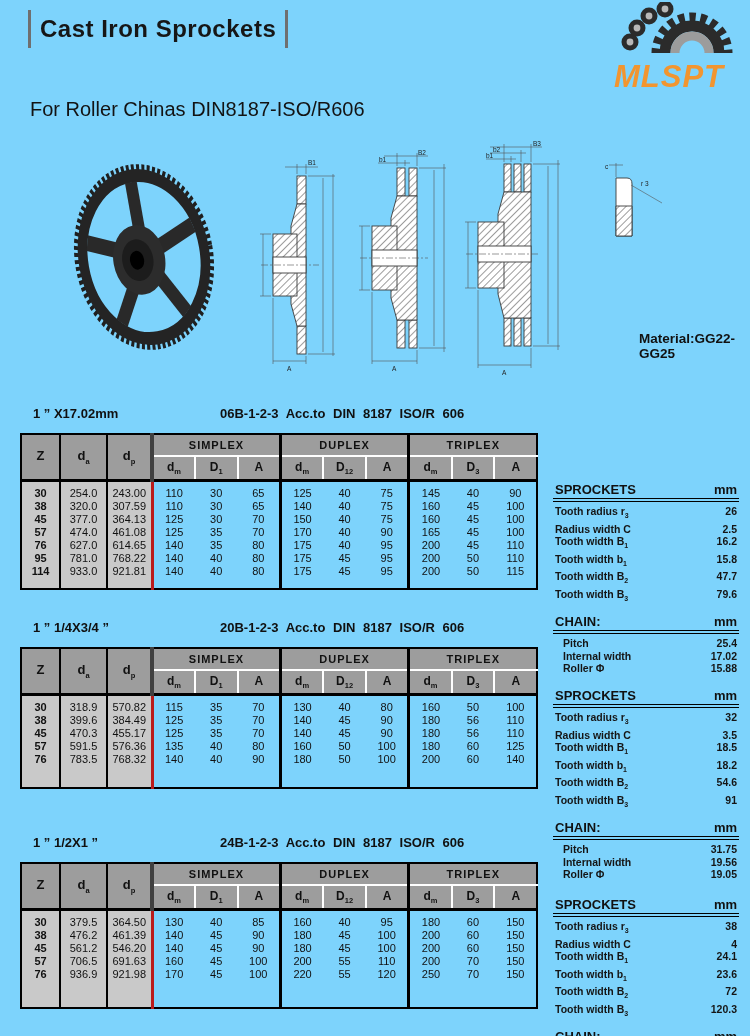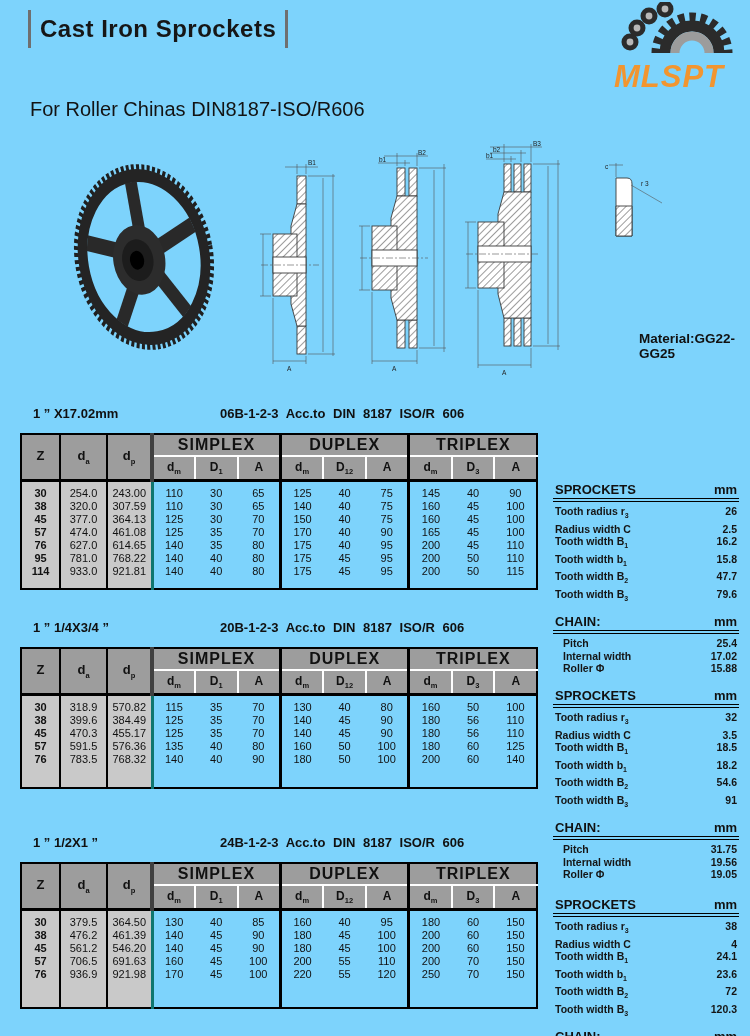--- a/index.html
+++ b/index.html
@@ -35,30 +35,30 @@
   .spec-table{position:absolute;left:20px;top:29px;width:516px;border-collapse:collapse;
               table-layout:fixed;border:2px solid #000;}
   .s1 .spec-table{height:157px;}
   .s2 .spec-table{height:142px;}
   .s3 .spec-table{height:147px;}
   .w0{width:39px}.w1{width:47px}.w2{width:45px}.wd{width:42.8px}
   .spec-table th{font-weight:bold;padding:0;text-align:center;}
   .ghrow{height:22px;} .shrow{height:24px;}
   .lh{background:#9d9d9d;border-right:2px solid #000;border-bottom:3px solid #000;font-size:13px;}
   .lh.c2h{border-right:4px solid #404040;}
-  .gh{background:#9d9d9d;border-left:3px solid #000;border-bottom:2px solid #fff;font-size:16px;letter-spacing:1px;}
+  .gh{background:#9d9d9d;border-left:3px solid #000;border-bottom:2px solid #fff;font-size:11px;letter-spacing:1px;}
   .subh{background:#9d9d9d;border-left:2px solid #fff;border-bottom:3px solid #000;font-size:12px;margin-top:28px;}
   .subh.gb{border-left:3px solid #000;}
   .spec-table sub{font-size:7.5px;}
   .spec-table tbody td{font-size:11px;text-align:center;padding:0;height:13px;vertical-align:middle;}
   .spec-table tbody tr:first-child td{padding-top:5px;}
   .spec-table tr.filler td{height:auto;}
   td.c0{font-weight:bold;background:#c9c9c9;border-right:2px solid #000;}
   td.c1{background:#c9c9c9;border-right:2px solid #000;}
-  td.c2{background:#c9c9c9;border-right:3px solid #0f766e;}
+  td.c2{background:#c9c9c9;border-right:3px solid #b91c1c;}
   td.c6,td.c9{border-left:3px solid #000;}
 
   
   .panel{position:absolute;left:553px;width:186px;}
   .s1 .panel{top:46px;} .s2 .panel{top:38px;} .s3 .panel{top:32px;}
   .p-head{display:flex;justify-content:space-between;align-items:flex-end;
           font-weight:bold;font-size:13px;border-bottom:4px double #000;
           padding:0 2px 1px 2px;margin-top:32px;}
   .p-head.chain{margin-top:9px;}
   .p-rows{padding:3px 2px 0 2px;}

